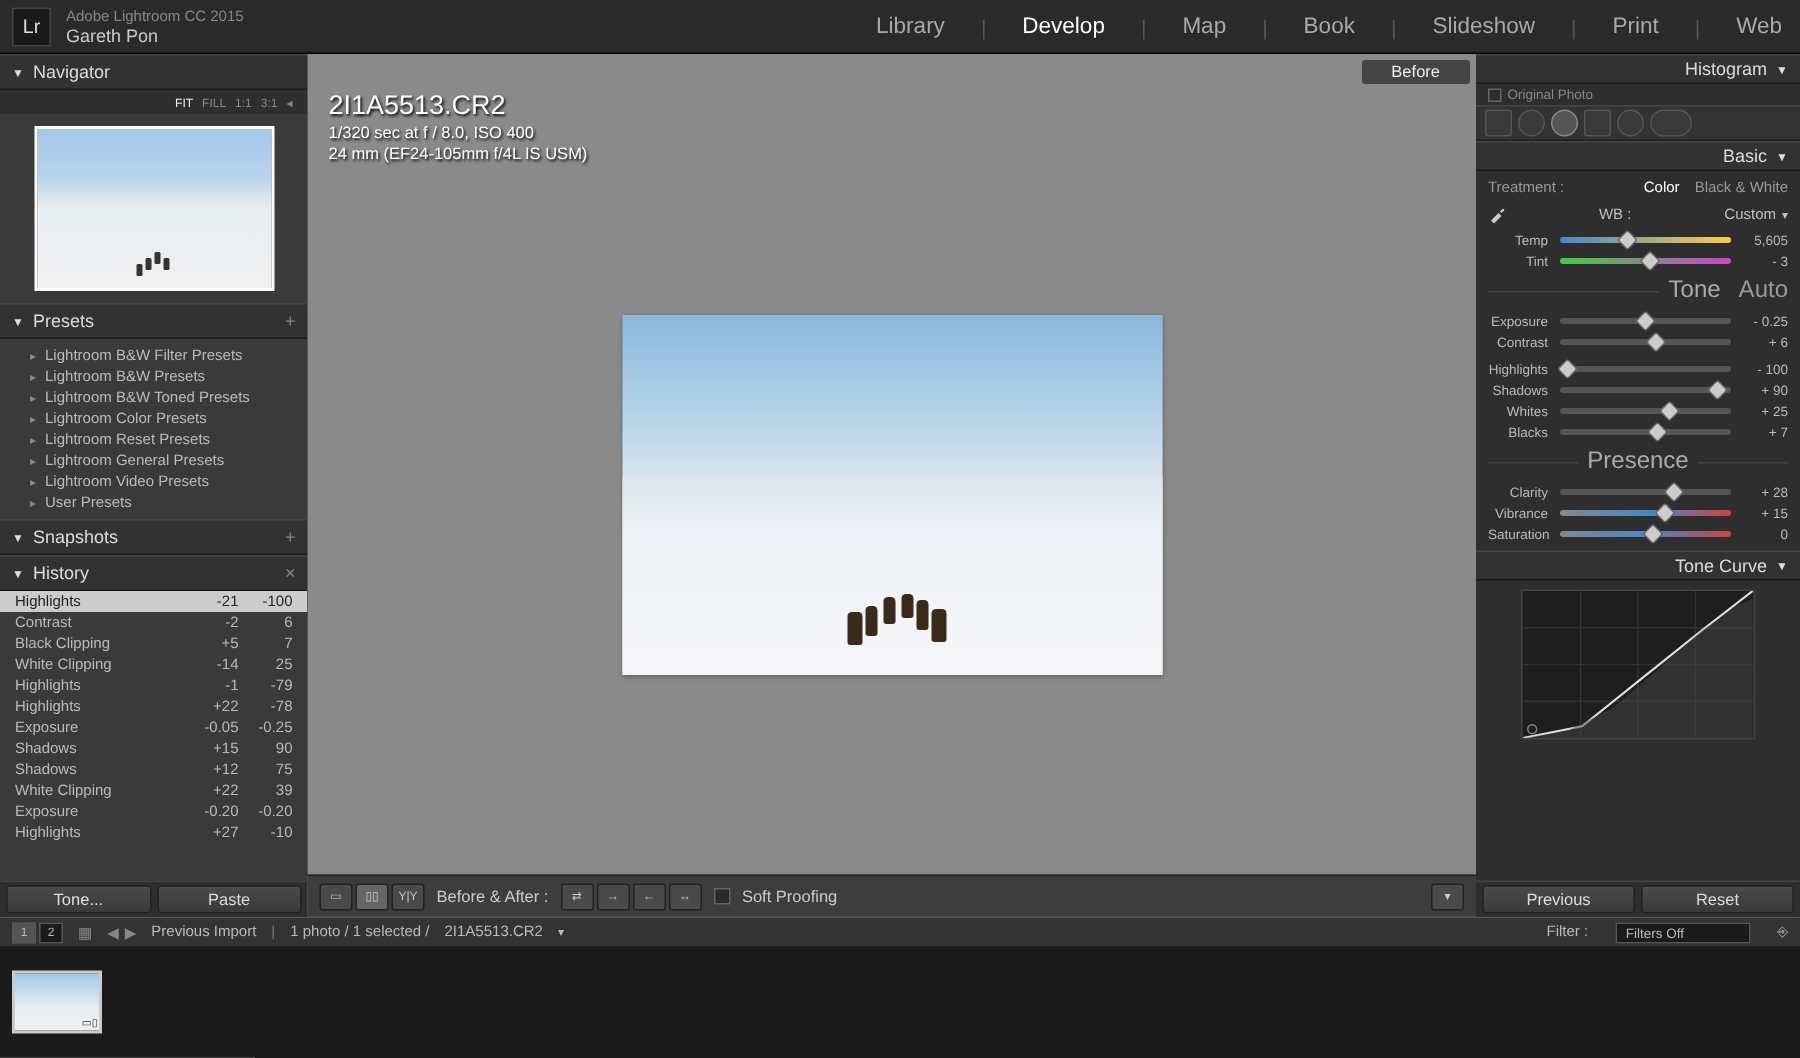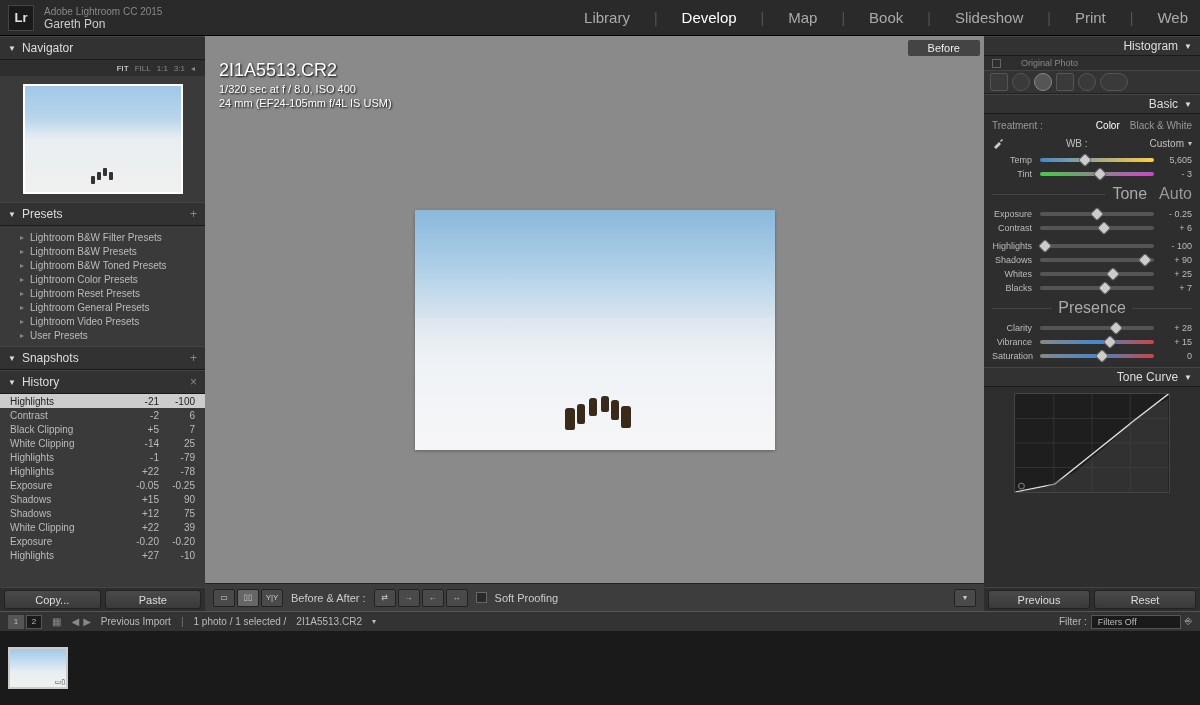--- a/index.html
+++ b/index.html
@@ -1,20 +1,20 @@
 <!DOCTYPE html>
 <html><head>
 <meta charset="utf-8">
 <style>
 * { margin: 0; padding: 0; box-sizing: border-box; font-family: "Helvetica Neue", Arial, sans-serif; }
 body { background: #1a1a1a; color: #c0c0c0; font-size: 11px; width: 1200px; height: 705px; overflow: hidden; }
 
 
 .top-bar { height: 36px; background: #2a2a2a; display: flex; align-items: center; padding: 0 8px; border-bottom: 1px solid #000; }
-.lr-logo { width: 26px; height: 26px; background: #1a1a1a; border: 1px solid #444; display: flex; align-items: center; justify-content: center; font-size: 13px; font-weight: 700; color: #e0e0e0; }
+.lr-logo { width: 26px; height: 26px; background: #1a1a1a; border: 1px solid #444; display: flex; align-items: center; justify-content: center; font-size: 13px; font-weight: 400; color: #e0e0e0; }
 .app-title-block { margin-left: 10px; font-size: 11px; line-height: 13px; }
 .app-name { color: #888; font-size: 10px; }
 .user-name { color: #ccc; font-size: 12px; }
 .modules { margin-left: auto; display: flex; gap: 20px; align-items: center; font-size: 15px; font-weight: 400; color: #aaa; }
 .modules .sep { color: #555; font-size: 14px; margin: 0 0px; }
 .modules .module { cursor: pointer; padding: 2px 4px; }
 .modules .module.active { color: #fff; font-weight: 500; }
 
 
 .main-area { display: flex; height: 575px; }
@@ -70,21 +70,21 @@
 .tb-btn-group { display:flex; gap:2px; }
 .tb-btn { width: 22px; height: 18px; background: #4a4a4a; border:1px solid #222; border-radius:2px; cursor:pointer; display:flex; align-items:center; justify-content:center; font-size:8px; color:#ccc; }
 .tb-btn.active { background:#666; }
 .chk { width:11px; height:11px; border:1px solid #666; background:#2a2a2a; }
 
 
 .right-panel { font-size: 10px; }
 .histogram-body { height: 100px; background: #1a1a1a; position: relative; margin: 4px; }
 .histo-svg { width:100%; height:80px; }
 .rgb-info { font-size: 8px; color: #999; text-align:center; padding: 2px 0; letter-spacing: 0.5px; }
-.orig-photo-row { font-size: 9px; color:#888; padding: 2px 8px; display:flex; align-items:flex-end; gap:20px; }
+.orig-photo-row { font-size: 9px; color:#888; padding: 2px 8px; display:flex; align-items:flex-end; gap:4px; }
 .orig-photo-row .chk2 { width:9px; height:9px; border:1px solid #666; }
 .tool-strip { height: 24px; background:#333; border-top:1px solid #444; border-bottom:1px solid #222; display:flex; align-items:center; gap:4px; padding:0 6px; }
 .tool-strip .tool { width:18px; height:18px; border:1px solid #555; border-radius:9px; background:#3a3a3a; cursor:pointer; }
 .tool-strip .tool.rect { border-radius:2px; }
 .tool-strip .tool.active { background:#555; border-color:#888; }
 .panel-header-r { height: 20px; background:#323232; border-top:1px solid #444; border-bottom:1px solid #1a1a1a; padding: 0 8px; display:flex; align-items:center; font-size:12px; color:#ddd; justify-content: flex-end; }
 .panel-header-r .tri-r { margin-left:6px; font-size:8px; }
 
 .basic-body { padding: 4px 8px; }
 .treat-row { display:flex; align-items:center; font-size:10px; color:#999; padding: 2px 0;}
@@ -109,21 +109,21 @@
 
 .prev-reset-row { height: 24px; display:flex; gap:4px; padding:2px 4px; background:#2e2e2e; border-top:1px solid #444; }
 
 
 .filmstrip-bar { height: 20px; background:#333; border-top:1px solid #555; display:flex; align-items:center; padding:0 8px; font-size:10px; color:#bbb; gap:10px;}
 .cell-size-btns { display:flex; gap:2px; }
 .cs-btn { width:16px; height:14px; background:#1a1a1a; border:1px solid #555; font-size:8px; display:flex;align-items:center;justify-content:center; cursor:pointer;}
 .cs-btn.active { background:#555; }
 .nav-arrows { display:flex; gap:4px; }
 .nav-arr { cursor:pointer; color:#888; }
-.filter-row { margin-left:auto; display:flex; align-items:center; gap:4px; }
+.filter-row { margin-left:auto; display:flex; align-items:center; gap:18px; }
 .filter-dd { background:#1a1a1a; border:1px solid #555; padding:1px 6px; font-size:9px; width: 90px; display:flex; align-items:center; }
 
 .filmstrip { height: 74px; background:#1a1a1a; display:flex; align-items:center; padding: 8px; gap:6px; }
 .film-thumb { width: 60px; height: 42px; border:2px solid #ccc; background: linear-gradient(to bottom, #a0c8e8 0%, #e8eef2 60%, #f0f0f0 100%); position:relative; }
 .film-thumb .mark { position:absolute; right:1px; bottom:1px; font-size:7px; color:#333; }
 </style>
 </head>
 <body>
 
 <div class="top-bar">
@@ -258,21 +258,21 @@
           <span class="hval2">-0.20</span>
         </div>
       <div class="history-row">
           <span>Highlights</span>
           <span class="hval1">+27</span>
           <span class="hval2">-10</span>
         </div>
     </div>
 
     <div class="copy-paste-row">
-      <div class="cp-btn">Copy...</div>
+      <div class="cp-btn">Tone...</div>
       <div class="cp-btn">Paste</div>
     </div>
   </div>
 
   <div class="center-panel">
     <div class="viewer">
       <div class="viewer-half">
         <div class="ba-label">Before</div>
         <div class="file-info">
           <div class="fname">2I1A5513.CR2</div>

